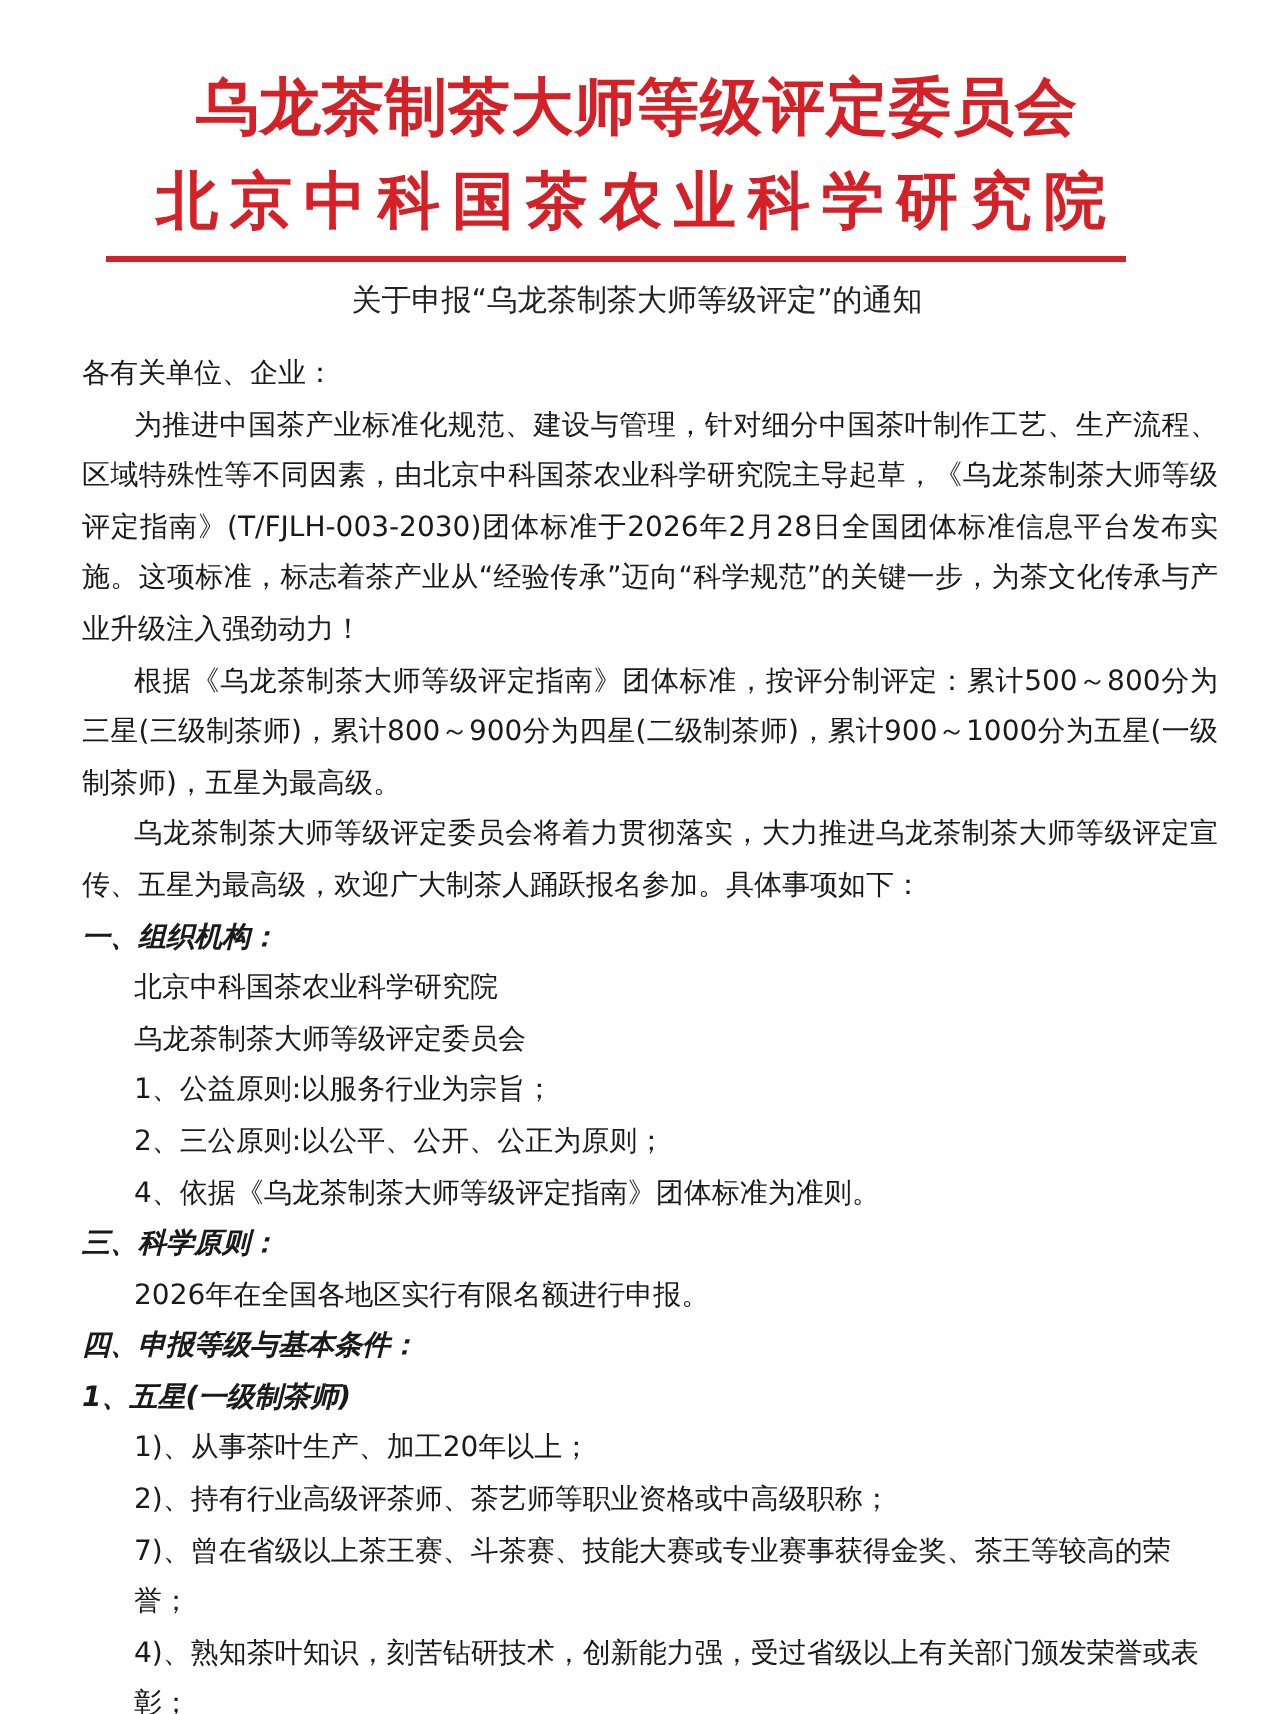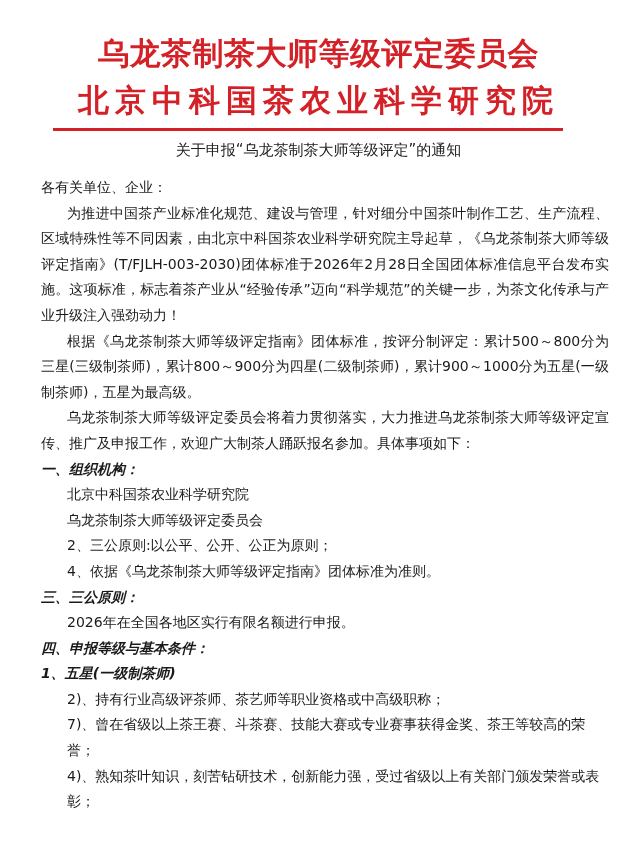--- a/index.html
+++ b/index.html
@@ -23,30 +23,32 @@
 
 <div class="hdr hdr1">乌龙茶制茶大师等级评定委员会</div>
 <div class="hdr hdr2">北京中科国茶农业科学研究院</div>
 <div class="rule" style="left:53px;width:510px;"></div>
 <div class="subtitle">关于申报“乌龙茶制茶大师等级评定”的通知</div>
 
 <div class="body">
   <p class="p">各有关单位、企业：</p>
   <p class="p indent">为推进中国茶产业标准化规范、建设与管理，针对细分中国茶叶制作工艺、生产流程、区域特殊性等不同因素，由北京中科国茶农业科学研究院主导起草，《乌龙茶制茶大师等级评定指南》(T/FJLH-003-2030)团体标准于2026年2月28日全国团体标准信息平台发布实施。这项标准，标志着茶产业从“经验传承”迈向“科学规范”的关键一步，为茶文化传承与产业升级注入强劲动力！</p>
   <p class="p indent">根据《乌龙茶制茶大师等级评定指南》团体标准，按评分制评定：累计500～800分为三星(三级制茶师)，累计800～900分为四星(二级制茶师)，累计900～1000分为五星(一级制茶师)，五星为最高级。</p>
-  <p class="p indent">乌龙茶制茶大师等级评定委员会将着力贯彻落实，大力推进乌龙茶制茶大师等级评定宣传、推广及申报工作，欢迎广大制茶人踊跃报名参加。具体事项如下：</p>
+  <p class="p indent">乌龙茶制茶大师等级评定委员会将着力贯彻落实，大力推进乌龙茶制茶大师等级评定宣传、五星为最高级，欢迎广大制茶人踊跃报名参加。具体事项如下：</p>
 
   <p class="sec">一、组织机构：</p>
   <p class="item">北京中科国茶农业科学研究院</p>
   <p class="item">乌龙茶制茶大师等级评定委员会</p>
 
+  <p class="item">1、公益原则:以服务行业为宗旨；</p>
   <p class="item">2、三公原则:以公平、公开、公正为原则；</p>
   <p class="item">4、依据《乌龙茶制茶大师等级评定指南》团体标准为准则。</p>
 
-  <p class="sec">三、三公原则：</p>
+  <p class="sec">三、科学原则：</p>
   <p class="item">2026年在全国各地区实行有限名额进行申报。</p>
 
   <p class="sec">四、申报等级与基本条件：</p>
   <p class="sec">1、五星(一级制茶师)</p>
+  <p class="item">1)、从事茶叶生产、加工20年以上；</p>
   <p class="item">2)、持有行业高级评茶师、茶艺师等职业资格或中高级职称；</p>
   <p class="item">7)、曾在省级以上茶王赛、斗茶赛、技能大赛或专业赛事获得金奖、茶王等较高的荣誉；</p>
   <p class="item">4)、熟知茶叶知识，刻苦钻研技术，创新能力强，受过省级以上有关部门颁发荣誉或表彰；</p>
 </div>
 
 </body></html>

